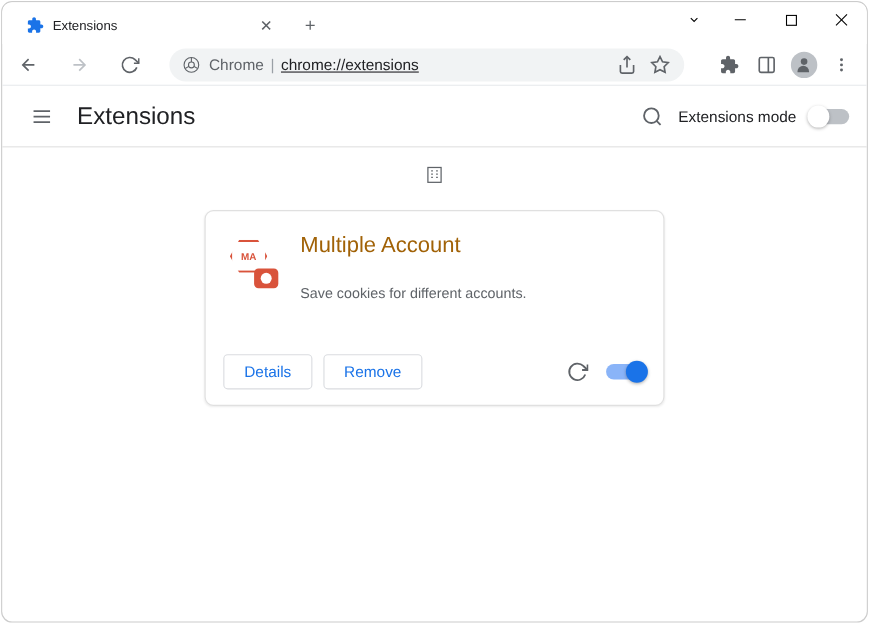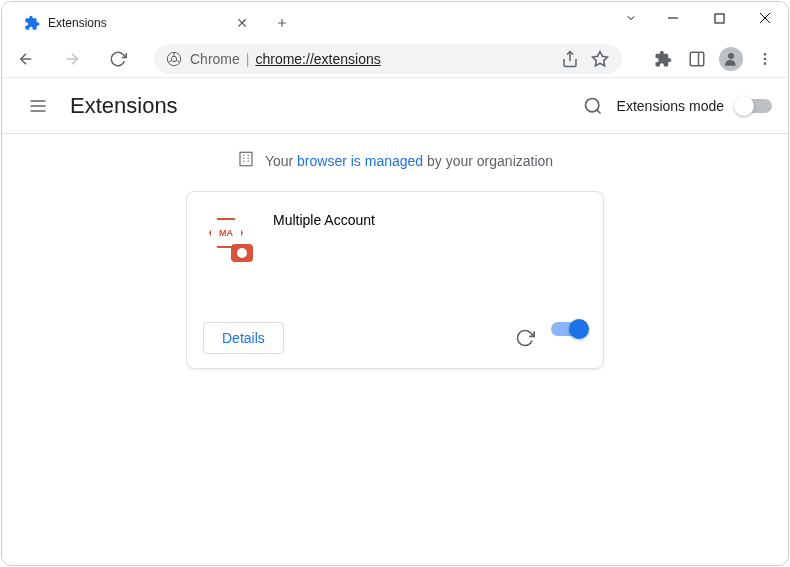--- a/index.html
+++ b/index.html
@@ -47,24 +47,24 @@
 .managed-banner .link { color: #1a73e8; }
 
 .ext-card { width: 418px; margin: 0 auto; background: #fff; border: 1px solid #e0e0e0; border-radius: 8px; box-shadow: 0 1px 2px rgba(0,0,0,0.08); }
 .card-body { padding: 20px 20px 10px; display: flex; gap: 18px; min-height: 120px; }
 .ext-icon-wrap { width: 48px; height: 48px; position: relative; flex-shrink: 0; }
 .hexagon { width: 34px; height: 30px; background: #fff; border: 2px solid #d9533b; position: absolute; top: 6px; left: 2px; display: flex; align-items: center; justify-content: center; clip-path: polygon(25% 0%, 75% 0%, 100% 50%, 75% 100%, 25% 100%, 0% 50%); }
 .hexagon span { font-size: 9px; font-weight: bold; color: #d9533b; }
 .camera { position: absolute; bottom: -2px; right: 2px; width: 22px; height: 18px; background: #d9533b; border-radius: 4px; }
 .camera:before { content: ''; position: absolute; top: 4px; left: 6px; width: 10px; height: 10px; border-radius: 50%; background: #fff; }
 .ext-info { flex: 1; }
-.ext-name { font-size: 14px; color: #000000; margin-bottom: 24px; }
+.ext-name { font-size: 20px; color: #a16207; margin-bottom: 24px; }
 .ext-desc { font-size: 13px; color: #5f6368; }
 
-.card-actions { display: flex; align-items: flex-start; padding: 10px 16px 14px; gap: 10px; }
+.card-actions { display: flex; align-items: center; padding: 10px 16px 14px; gap: 10px; }
 .btn { border: 1px solid #dadce0; background: #fff; color: #1a73e8; font-size: 14px; padding: 7px 18px; border-radius: 4px; cursor: pointer; font-weight: 500; }
 .card-actions .spacer { flex: 1; }
 .reload-btn { width: 32px; height: 32px; display: flex; align-items: center; justify-content: center; color: #5f6368; cursor: pointer; }
 
 
 .content-area { position: relative; height: calc(100% - 132px); }
 </style>
 </head>
 <body>
 
@@ -210,37 +210,38 @@
     <div class="managed-banner">
       <span><svg width="18" height="18" viewBox="0 0 24 24" fill="none" stroke="#5f6368" stroke-width="1.5">
             <rect x="4" y="3" width="16" height="18"></rect>
             <line x1="8" y1="7" x2="10" y2="7"></line>
             <line x1="14" y1="7" x2="16" y2="7"></line>
             <line x1="8" y1="11" x2="10" y2="11"></line>
             <line x1="14" y1="11" x2="16" y2="11"></line>
             <line x1="8" y1="15" x2="10" y2="15"></line>
             <line x1="14" y1="15" x2="16" y2="15"></line>
           </svg></span>
-      <span><span>Your </span><span class="link">browser is managed</span><span> by your organization</span></span>
     </div>
 
     <div class="ext-card">
       <div class="card-body">
         <div class="ext-icon-wrap">
           <div class="hexagon">
               <span>MA</span>
             </div>
           <div class="camera"></div>
         </div>
         <div class="ext-info">
           <div class="ext-name">Multiple Account</div>
+          <div class="ext-desc">Save cookies for different accounts.</div>
         </div>
       </div>
       <div class="card-actions">
         <button class="btn">Details</button>
+        <button class="btn">Remove</button>
         <div class="spacer"></div>
         <div class="reload-btn">
             <svg width="20" height="20" viewBox="0 0 24 24" fill="none" stroke="#5f6368" stroke-width="2">
               <polyline points="23 4 23 10 17 10"></polyline>
               <path d="M20.49 15a9 9 0 1 1-2.12-9.36L23 10"></path>
             </svg>
           </div>
         <div class="toggle on">
             <div class="knob"></div>
           </div>

